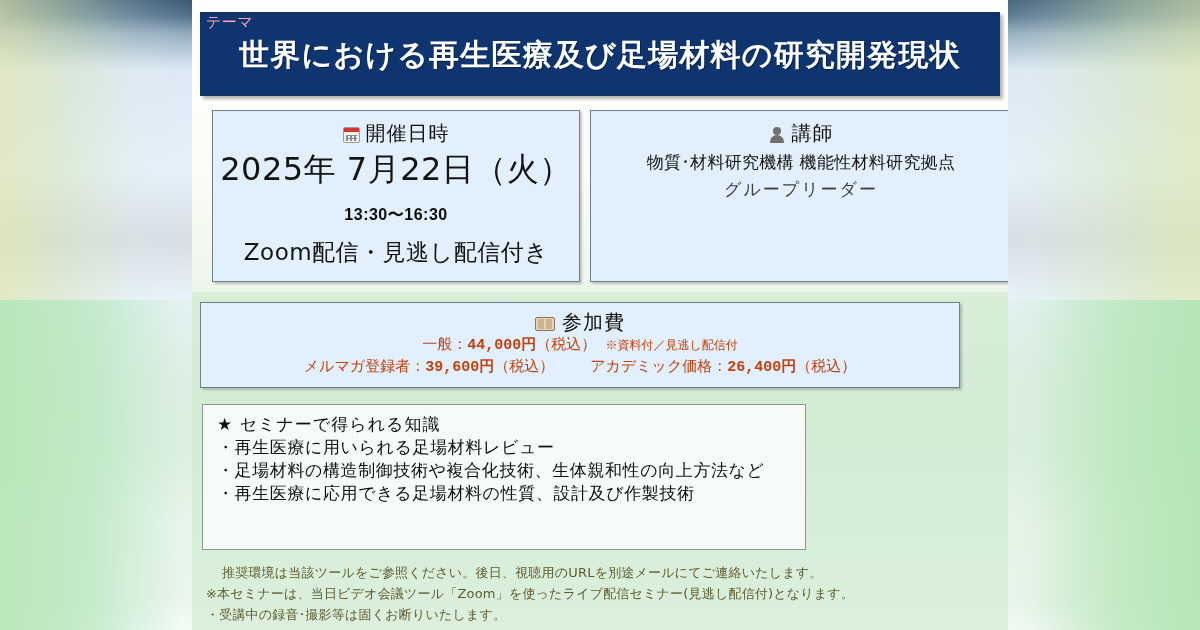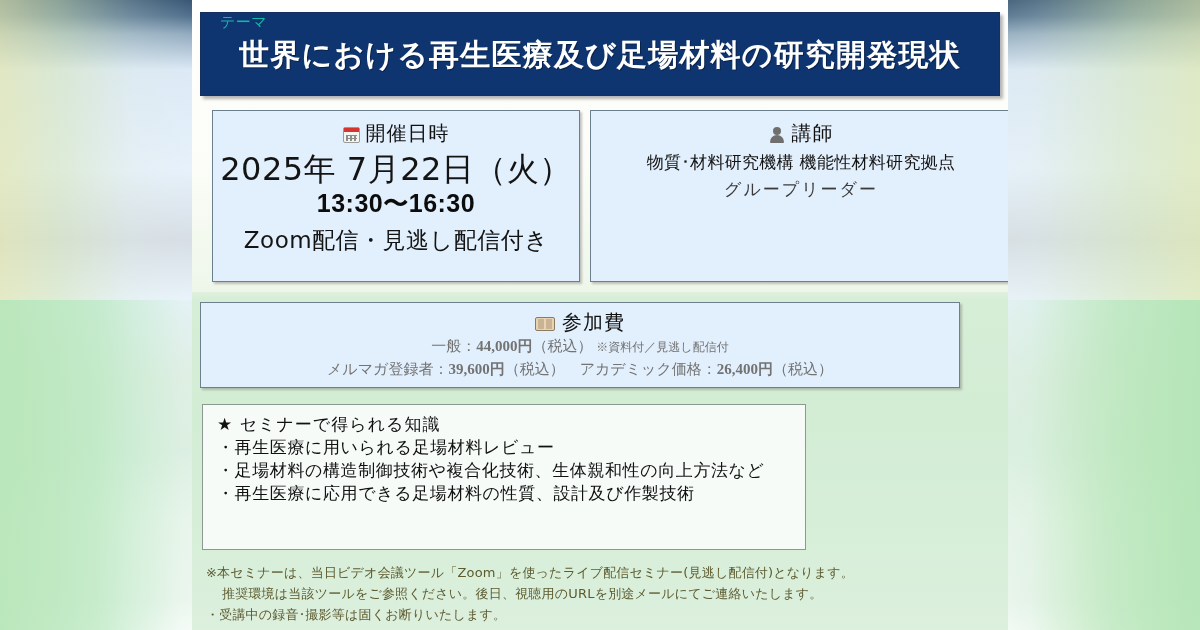--- a/index.html
+++ b/index.html
@@ -103,23 +103,23 @@
     top: 12px;
     width: 800px;
     height: 84px;
     background: #0e3570;
     border: 1px solid #15305c;
     box-shadow: 3px 3px 3px rgba(90,90,90,0.45);
     box-sizing: border-box;
   }
   .theme-label {
     position: absolute;
-    left: 19px;
+    left: 5px;
     top: 1px;
-    color: #14b8a6;
+    color: #fca5a5;
     font-size: 15px;
     letter-spacing: 0.5px;
     line-height: 17px;
     font-family: "DejaVu Sans", sans-serif;
   }
   .theme-title {
     position: absolute;
     left: 0; right: 0;
     top: 22px;
     text-align: center;
@@ -231,25 +231,25 @@
   }
   .date-line {
     font-size: 32px;
     color: #141414;
     line-height: 34px;
     margin-top: 6px;
     font-family: "DejaVu Sans", sans-serif;
     letter-spacing: 0.5px;
   }
   .time-line {
-    font-size: 25px;
+    font-size: 16px;
     font-weight: bold;
     color: #0c0c0c;
     line-height: 34px;
-    margin-top: 0;
+    margin-top: 12px;
     font-family: "Liberation Sans", sans-serif;
     letter-spacing: 0.5px;
   }
   .zoom-line {
     font-size: 23px;
     color: #141414;
     line-height: 32px;
     margin-top: 4px;
     font-family: "DejaVu Sans", sans-serif;
     letter-spacing: 0.5px;
@@ -298,23 +298,23 @@
   .fee-head {
     font-size: 20px;
     line-height: 26px;
     margin-top: 6px;
     color: #111111;
     letter-spacing: 1px;
     font-family: "DejaVu Sans", sans-serif;
   }
   .fee-line {
     font-size: 15px;
-    color: #737373;
+    color: #c2410c;
     line-height: 22px;
-    font-family: Liberation Serif, serif;
+    font-family: Liberation Mono, monospace;
   }
   .fee-line b { font-weight: bold; }
   .fee-small { font-size: 12px; }
 
   
   #box-knowledge {
     position: absolute;
     left: 10px;
     top: 404px;
     width: 604px;
@@ -409,19 +409,19 @@
       <div class="k-title">
         <span>★</span>
         <span>セミナーで得られる知識</span>
       </div>
       <div class="k-item">・再生医療に用いられる足場材料レビュー</div>
       <div class="k-item">・足場材料の構造制御技術や複合化技術、生体親和性の向上方法など</div>
       <div class="k-item">・再生医療に応用できる足場材料の性質、設計及び作製技術</div>
     </div>
 
     <div id="notes" class="layer">
+      <div class="note indent">推奨環境は当該ツールをご参照ください。後日、視聴用のURLを別途メールにてご連絡いたします。</div>
       <div class="note">※本セミナーは、当日ビデオ会議ツール「Zoom」を使ったライブ配信セミナー(見逃し配信付)となります。</div>
-      <div class="note indent">推奨環境は当該ツールをご参照ください。後日、視聴用のURLを別途メールにてご連絡いたします。</div>
       <div class="note">・受講中の録音･撮影等は固くお断りいたします。</div>
     </div>
 
   </div>
 </div>
 
 </body></html>

